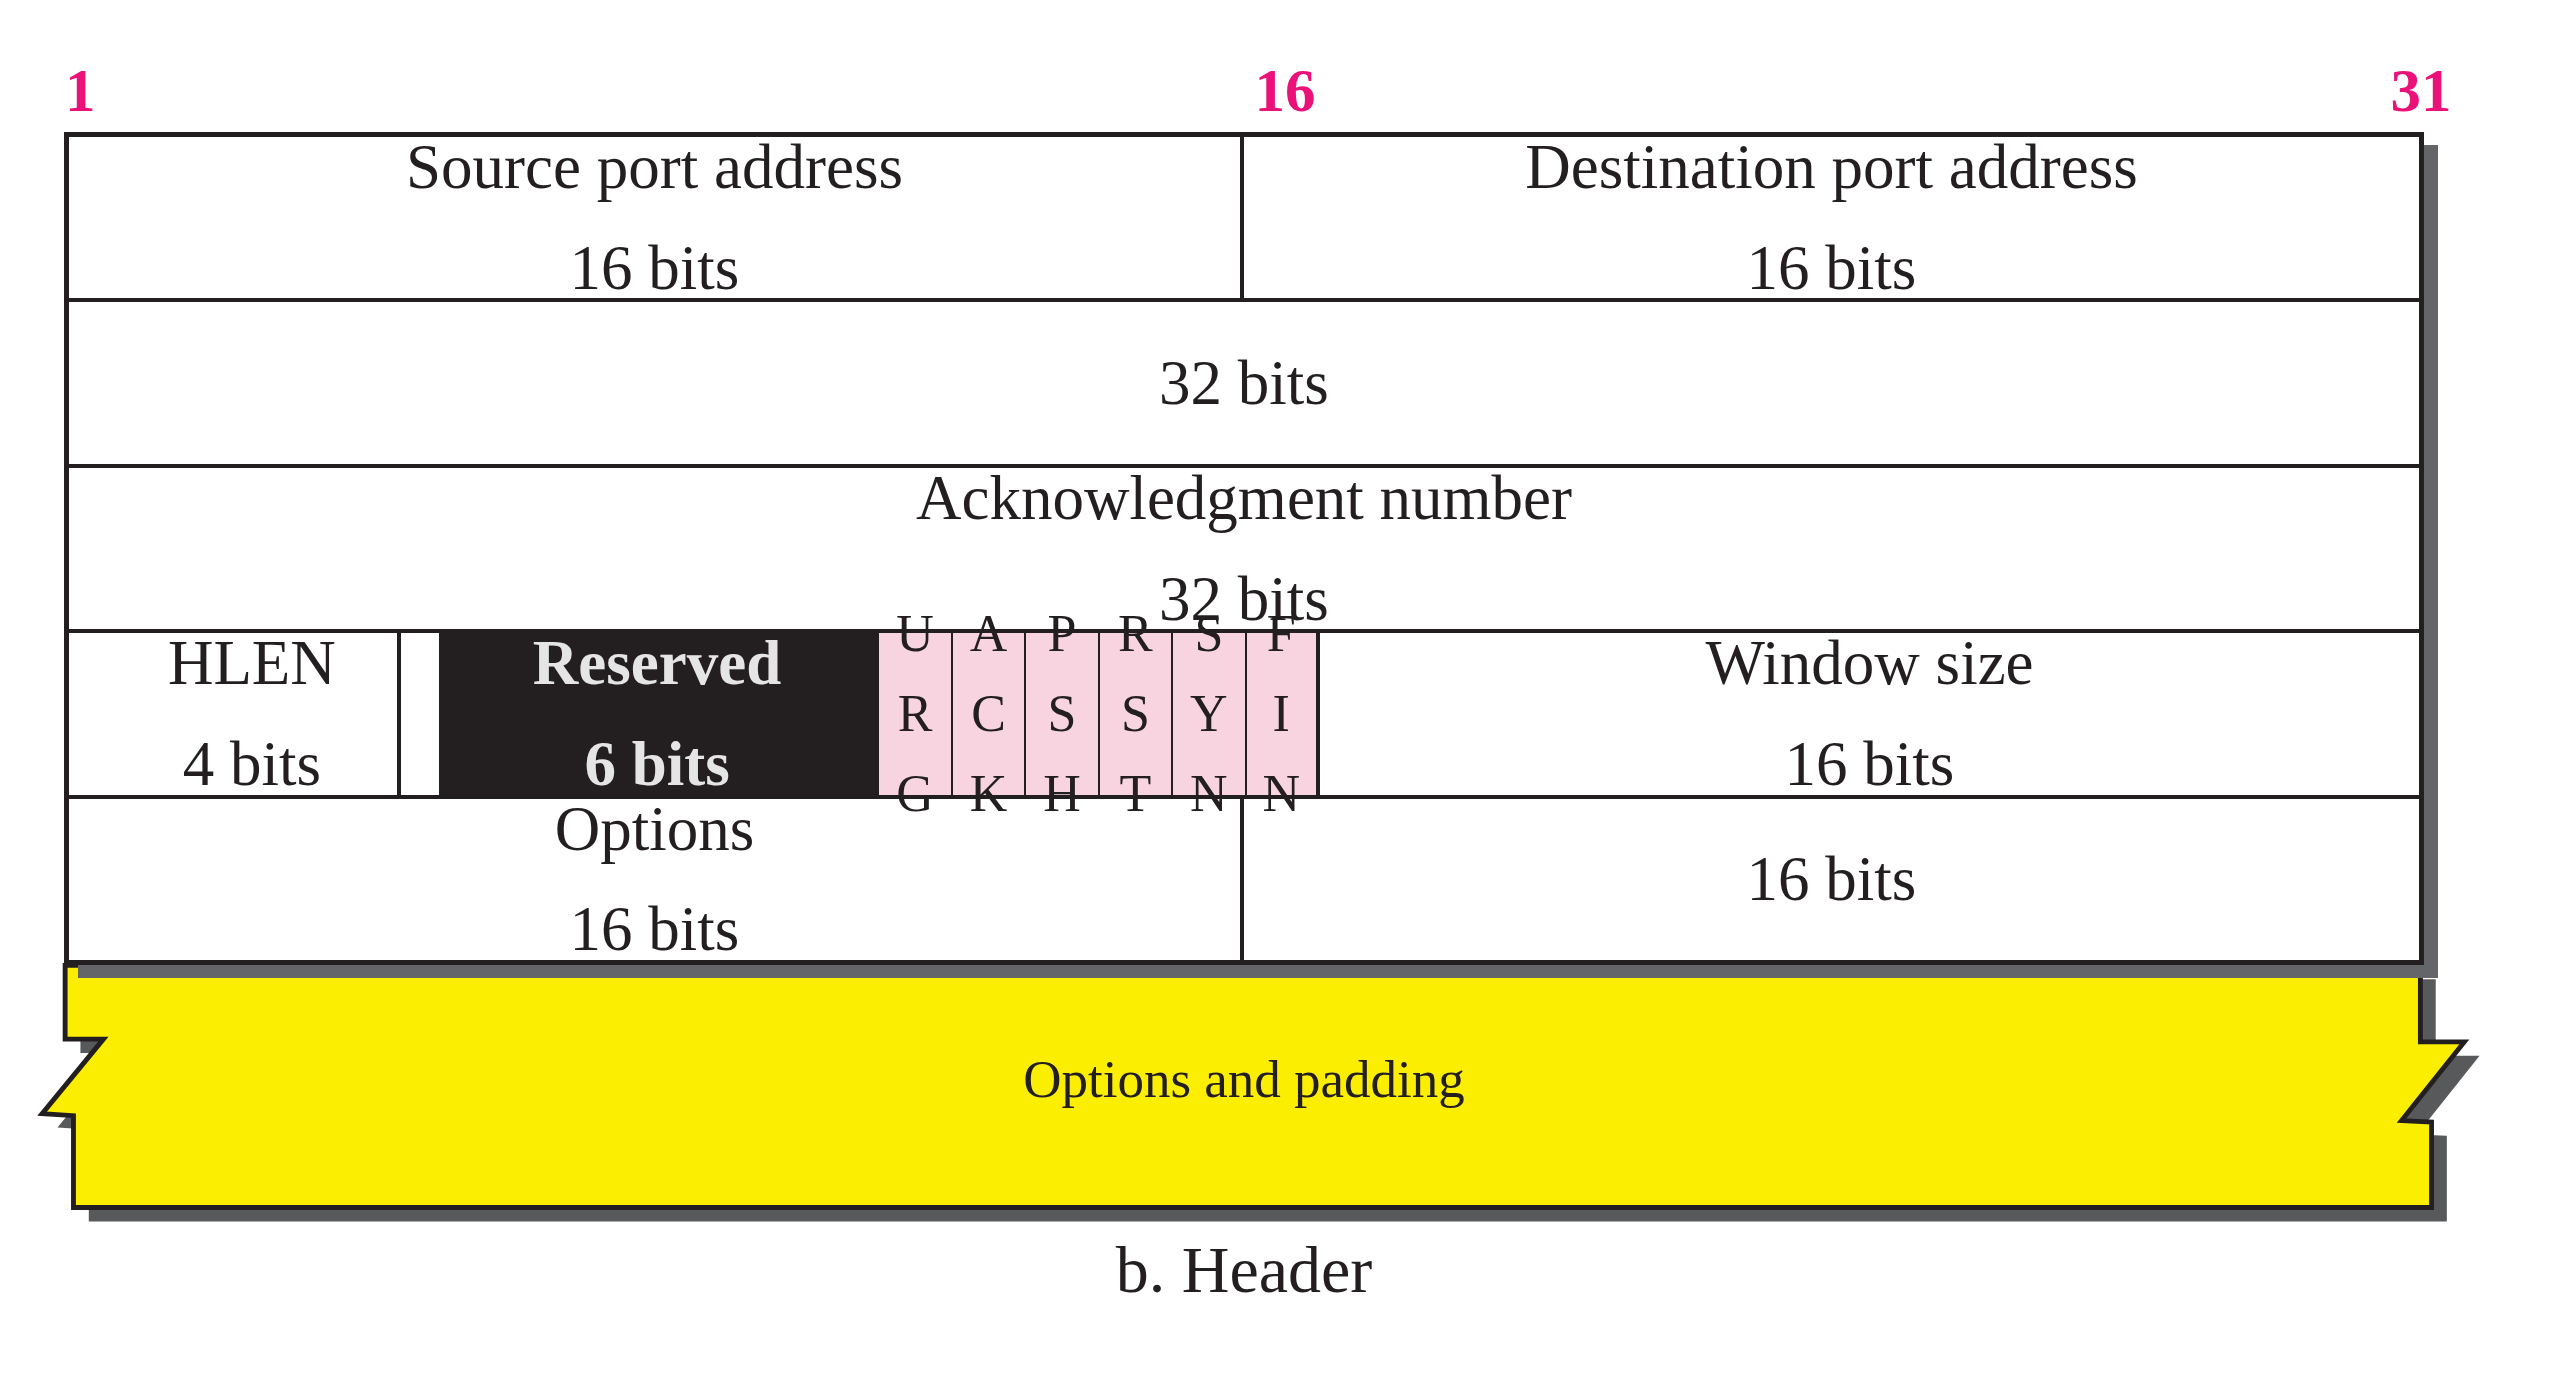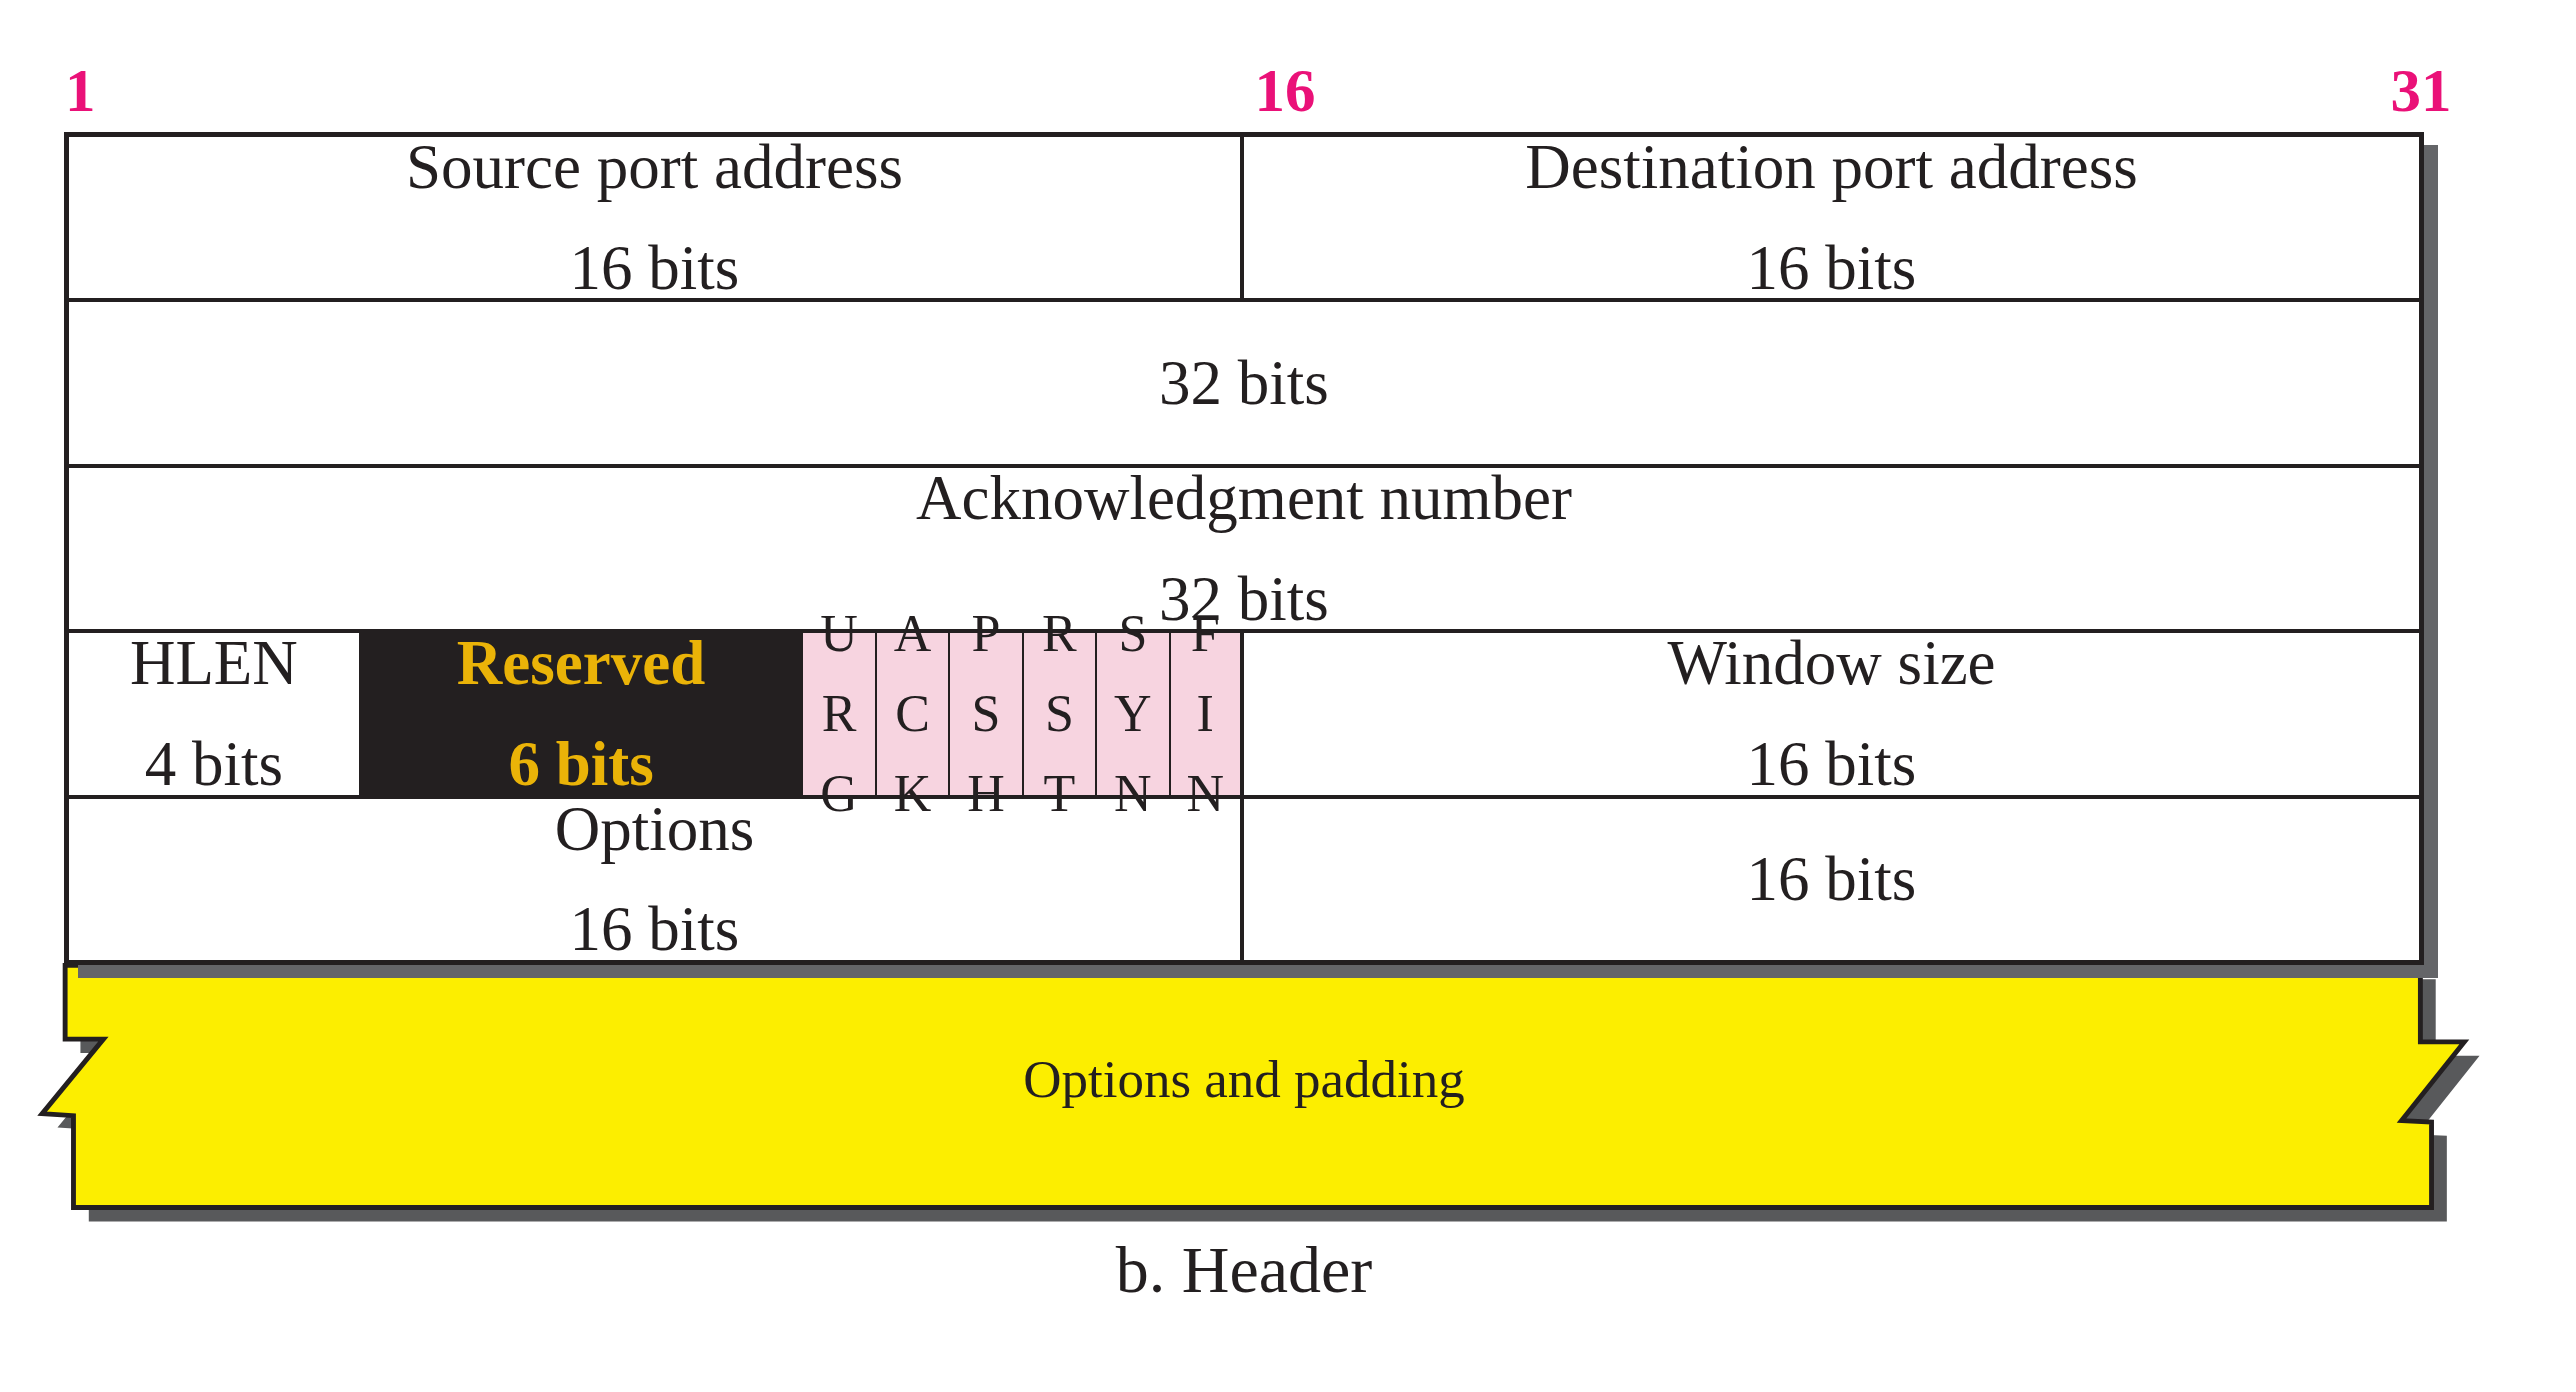--- a/index.html
+++ b/index.html
@@ -28,25 +28,25 @@
     display:flex;flex-direction:column;
   }
   .row{flex:1;display:flex;min-height:0;}
   .row.hline{border-bottom:4.2px solid var(--ink,#231f20);}
   .cell{
     box-sizing:border-box;display:flex;flex-direction:column;
     align-items:center;justify-content:center;text-align:center;
     font-size:63px;line-height:1.15;gap:28px;
   }
   .vline{border-right:4.9px solid var(--ink,#231f20);}
-  .vline-thin{border-right:4.2px solid var(--ink,#231f20);}
+  .vline-thin{border-right:4.2px solid var(--ink,#231f20);margin-left:38px;}
   .w-half{width:50%;}
   .w-hlen{width:12.5%;}
   .w-res{width:18.75%;}
-  .reserved{background:var(--ink,#231f20);color:#eab308;font-weight:bold;}
+  .reserved{background:var(--ink,#231f20);color:#e5e5e5;font-weight:bold;}
   .flagcell{
     width:3.125%;background:var(--flag_pink,#f7d4e0);
     font-size:52px;line-height:1.0;border-right:2.8px solid var(--ink,#231f20);
   }
   .flagcell.last{border-right:4.9px solid var(--ink,#231f20);}
   .flagcell span{display:block;}
 
   
   .banner-svg{position:absolute;left:0;top:0;width:2576px;height:1392px;}
   .banner-label{

